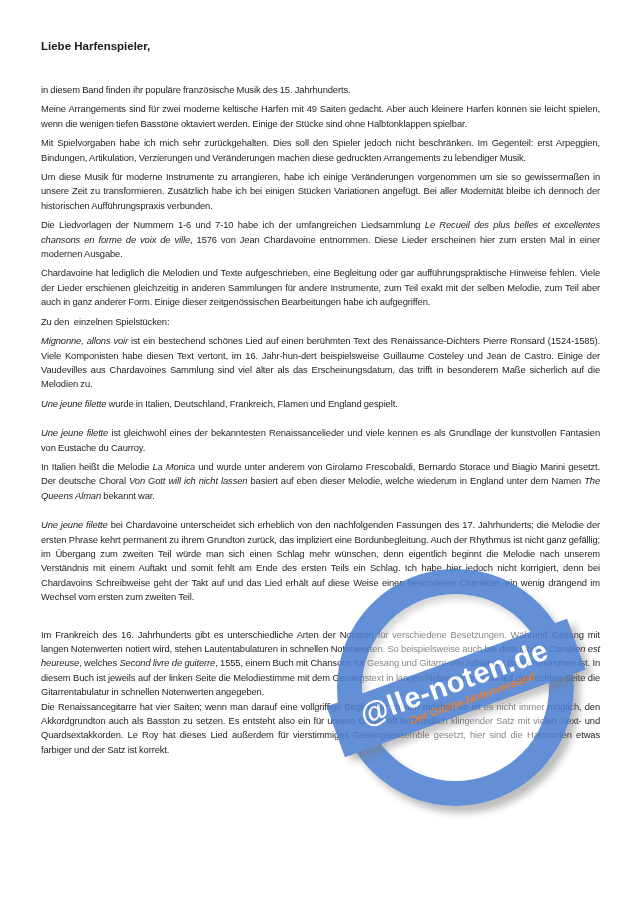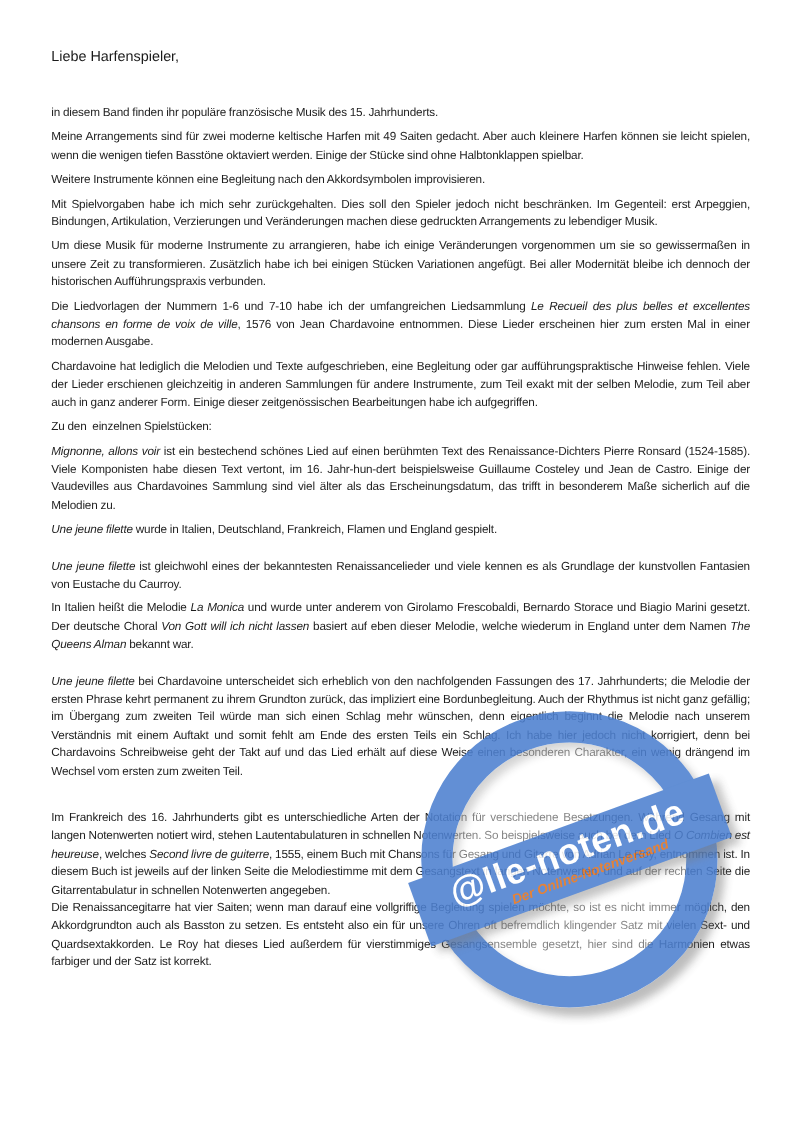--- a/index.html
+++ b/index.html
@@ -19,21 +19,21 @@
     color: #1e1e1e;
   }
   .doc {
     position: absolute;
     left: 41px;
     top: 39px;
     width: 559px;
   }
   .doc-title {
     font-size: 11.5px;
-    font-weight: 400;
+    font-weight: 700;
     line-height: 14px;
     margin: 0 0 30px 0;
     color: #1a1a1a;
   }
   .para {
     font-size: 9.4px;
     line-height: 14.4px;
     text-align: justify;
     margin: 0 0 5px 0;
     letter-spacing: -0.12px;
@@ -100,21 +100,20 @@
 </head>
 <body>
 
 <div class="page">
 
   <div class="doc">
     <h1 class="doc-title">Liebe Harfenspieler,</h1>
     <div id="doc-body">
         <p class="para"><span>in diesem Band finden ihr populäre französische Musik des 15. Jahrhunderts.</span></p>
         <p class="para"><span>Meine Arrangements sind für zwei moderne keltische Harfen mit 49 Saiten gedacht. Aber auch kleinere Harfen können sie leicht spielen, wenn die wenigen tiefen Basstöne oktaviert werden. Einige der Stücke sind ohne Halbtonklappen spielbar.</span></p>
-        <p class="para"><span>Weitere Instrumente können eine Begleitung nach den Akkordsymbolen improvisieren.</span></p>
         <p class="para"><span>Mit Spielvorgaben habe ich mich sehr zurückgehalten. Dies soll den Spieler jedoch nicht beschränken. Im Gegenteil: erst Arpeggien, Bindungen, Artikulation, Verzierungen und Veränderungen machen diese gedruckten Arrangements zu lebendiger Musik.</span></p>
         <p class="para"><span>Um diese Musik für moderne Instrumente zu arrangieren, habe ich einige Veränderungen vorgenommen um sie so gewissermaßen in unsere Zeit zu transformieren. Zusätzlich habe ich bei einigen Stücken Variationen angefügt. Bei aller Modernität bleibe ich dennoch der historischen Aufführungspraxis verbunden.</span></p>
         <p class="para"><span>Die Liedvorlagen der Nummern 1-6 und 7-10 habe ich der umfangreichen Liedsammlung </span><span class="it">Le Recueil des plus belles et excellentes chansons en forme de voix de ville</span><span>, 1576 von Jean Chardavoine entnommen. Diese Lieder erscheinen hier zum ersten Mal in einer modernen Ausgabe.</span></p>
         <p class="para"><span>Chardavoine hat lediglich die Melodien und Texte aufgeschrieben, eine Begleitung oder gar aufführungspraktische Hinweise fehlen. Viele der Lieder erschienen gleichzeitig in anderen Sammlungen für andere Instrumente, zum Teil exakt mit der selben Melodie, zum Teil aber auch in ganz anderer Form. Einige dieser zeitgenössischen Bearbeitungen habe ich aufgegriffen.</span></p>
         <p class="para"><span>Zu den&nbsp; einzelnen Spielstücken:</span></p>
         <p class="para"><span class="it">Mignonne, allons voir</span><span> ist ein bestechend schönes Lied auf einen berühmten Text des Renaissance-Dichters Pierre Ronsard (1524-1585). Viele Komponisten habe diesen Text vertont, im 16. Jahr-hun-dert beispielsweise Guillaume Costeley und Jean de Castro. Einige der Vaudevilles aus Chardavoines Sammlung sind viel älter als das Erscheinungsdatum, das trifft in besonderem Maße sicherlich auf die Melodien zu.</span></p>
         <p class="para"><span class="it">Une jeune filette</span><span> wurde in Italien, Deutschland, Frankreich, Flamen und England gespielt.</span></p>
         <p class="para gap-before"><span class="it">Une jeune filette</span><span> ist gleichwohl eines der bekanntesten Renaissancelieder und viele kennen es als Grundlage der kunstvollen Fantasien von Eustache du Caurroy.</span></p>
         <p class="para"><span>In Italien heißt die Melodie </span><span class="it">La Monica</span><span> und wurde unter anderem von Girolamo Frescobaldi, Bernardo Storace und Biagio Marini gesetzt. Der deutsche Choral </span><span class="it">Von Gott will ich nicht lassen</span><span> basiert auf eben dieser Melodie, welche wiederum in England unter dem Namen </span><span class="it">The Queens Alman</span><span> bekannt war.</span></p>
         <p class="para gap-before"><span class="it">Une jeune filette</span><span> bei Chardavoine unterscheidet sich erheblich von den nachfolgenden Fassungen des 17. Jahrhunderts; die Melodie der ersten Phrase kehrt permanent zu ihrem Grundton zurück, das impliziert eine Bordunbegleitung. Auch der Rhythmus ist nicht ganz gefällig; im Übergang zum zweiten Teil würde man sich einen Schlag mehr wünschen, denn eigentlich beginnt die Melodie nach unserem Verständnis mit einem Auftakt und somit fehlt am Ende des ersten Teils ein Schlag. Ich habe hier jedoch nicht korrigiert, denn bei Chardavoins Schreibweise geht der Takt auf und das Lied erhält auf diese Weise einen besonderen Charakter, ein wenig drängend im Wechsel vom ersten zum zweiten Teil.</span></p>

